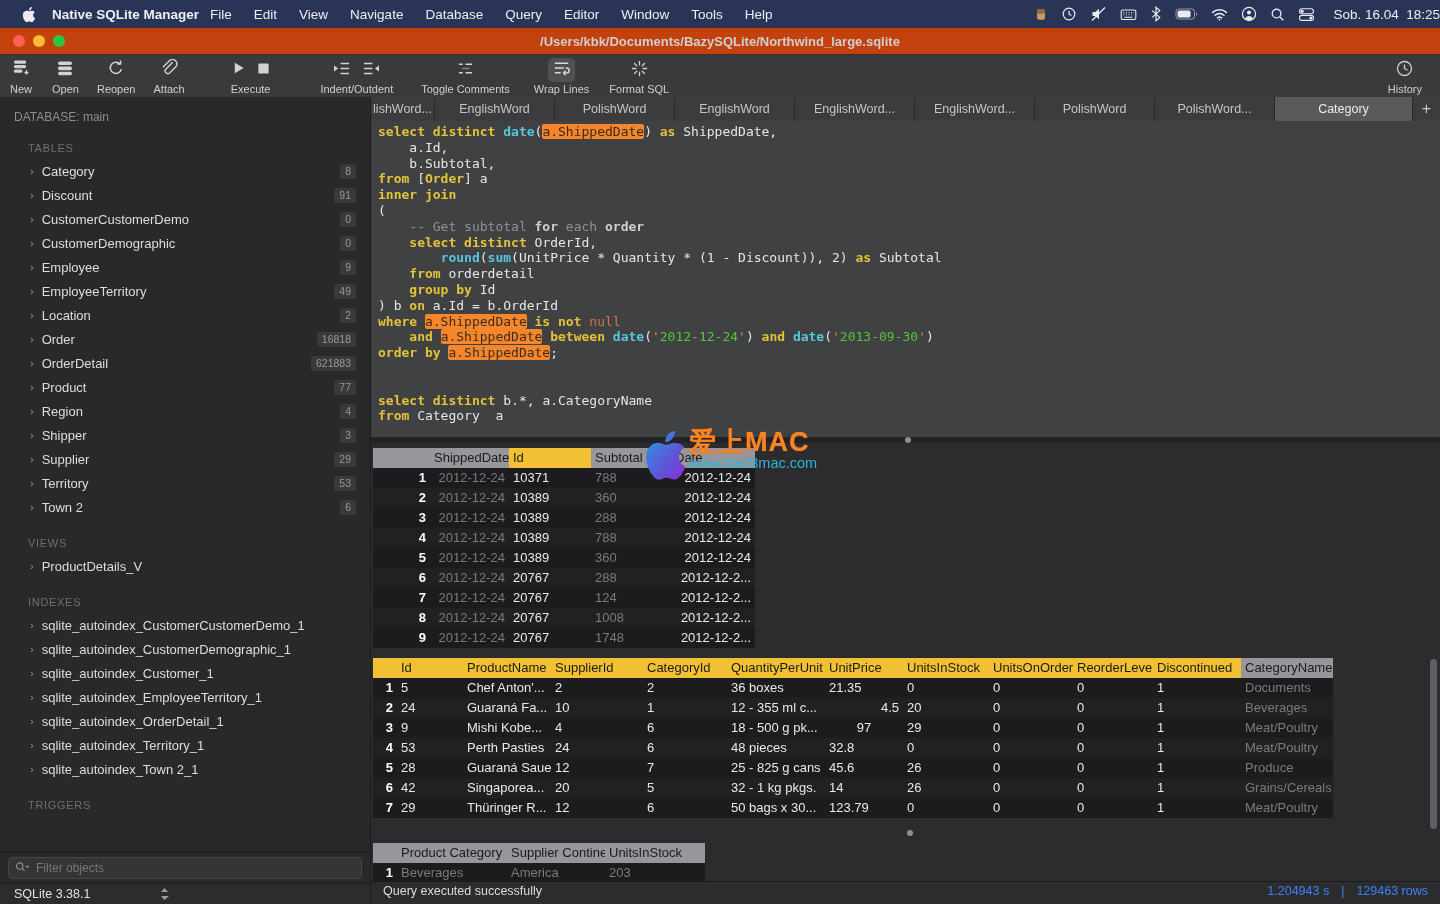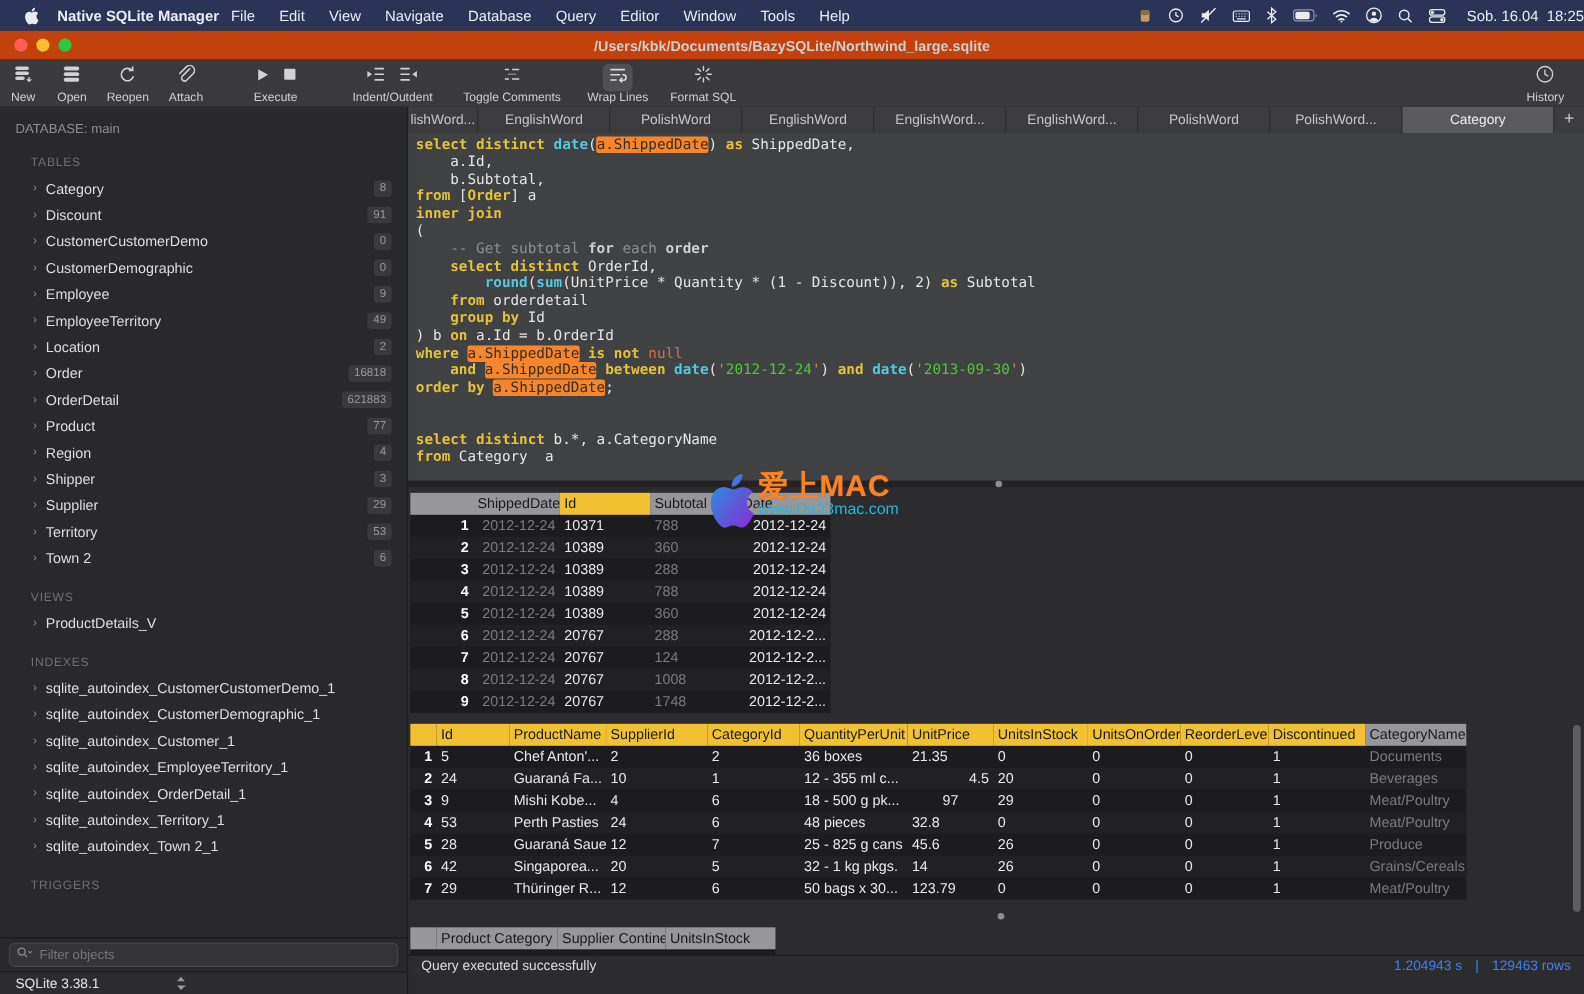--- a/index.html
+++ b/index.html
@@ -79,21 +79,21 @@
   .rrow.alt{background:#212123;}
   .rcell{box-sizing:border-box;padding:0 4px;overflow:hidden;white-space:nowrap;flex:none;}
   .hdr{color:#1a1a1c;}
   .hdr.gray{background:#97979b;}
   .hdr.yellow{background:#f2c133;}
   .num{color:#ffffff;font-weight:bold;}
   .dim{color:#7b7b7f;}
   .bright{color:#e9e9eb;}
   .vthumb{position:absolute;right:3px;top:216px;width:7px;height:170px;border-radius:4px;background:#5f5f63;}
   
-  .statusbar{position:absolute;left:0;right:0;bottom:18px;height:18px;background:#2c2c2e;
+  .statusbar{position:absolute;left:0;right:0;bottom:5px;height:18px;background:#2c2c2e;
              border-top:1px solid #1c1c1e;display:flex;align-items:center;font-size:12.5px;
              color:#dcdcde;padding:0 12px;box-sizing:border-box;}
   .sb-right{margin-left:auto;display:flex;gap:12px;color:#3b82f6;}
   
   .watermark{position:absolute;top:332px;left:266px;z-index:6;display:flex;pointer-events:none;}
   .wm-txt{margin-left:4px;}
   .wm-title{font-size:27px;font-weight:bold;color:#f6861f;line-height:26px;
             text-shadow:0 0 1px #e8483f;letter-spacing:1px;font-family:"Liberation Sans",sans-serif;}
   .wm-url{font-size:14.5px;color:#29b6d8;line-height:16px;}
 </style>

